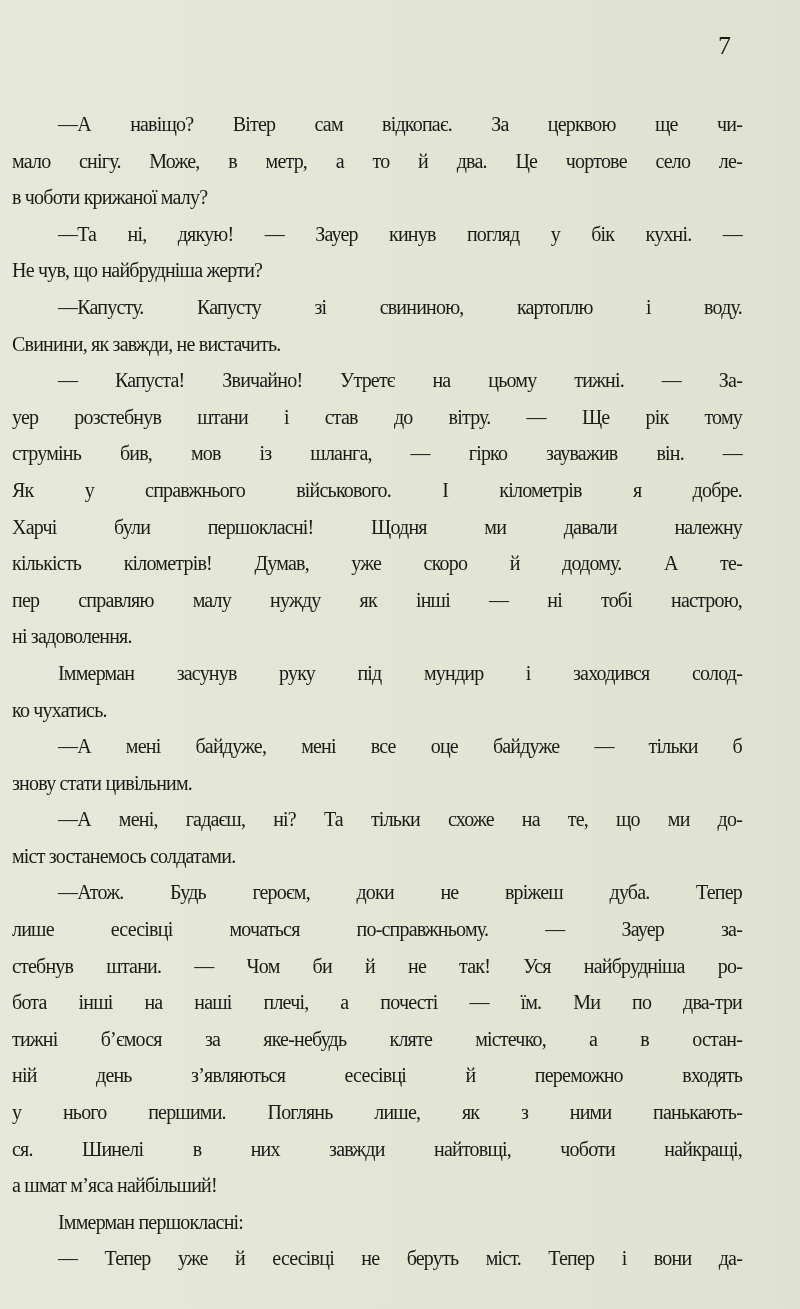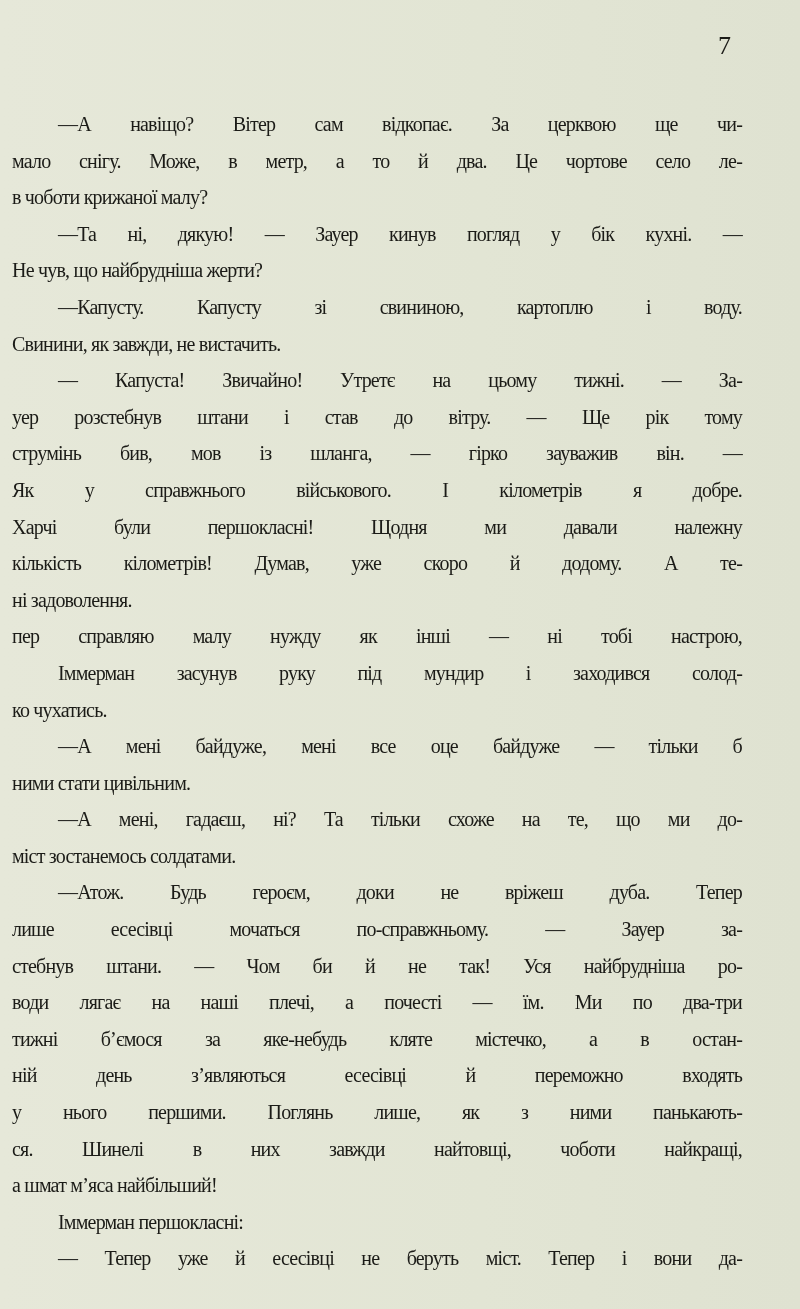--- a/index.html
+++ b/index.html
@@ -39,32 +39,32 @@
     <div class="line indent justify">—Та ні, дякую! — Зауер кинув погляд у бік кухні. —</div>
     <div class="line">Не чув, що найбрудніша жерти?</div>
     <div class="line indent justify">—Капусту. Капусту зі свининою, картоплю і воду.</div>
     <div class="line">Свинини, як завжди, не вистачить.</div>
     <div class="line indent justify">— Капуста! Звичайно! Утретє на цьому тижні. — За-</div>
     <div class="line justify">уер розстебнув штани і став до вітру. — Ще рік тому</div>
     <div class="line justify">струмінь бив, мов із шланга, — гірко зауважив він. —</div>
     <div class="line justify">Як у справжнього військового. І кілометрів я добре.</div>
     <div class="line justify">Харчі були першокласні! Щодня ми давали належну</div>
     <div class="line justify">кількість кілометрів! Думав, уже скоро й додому. А те-</div>
+    <div class="line justify">пер справляю малу нужду як інші — ні тобі настрою,</div>
     <div class="line">ні задоволення.</div>
-    <div class="line justify">пер справляю малу нужду як інші — ні тобі настрою,</div>
     <div class="line indent justify">Іммерман засунув руку під мундир і заходився солод-</div>
     <div class="line">ко чухатись.</div>
     <div class="line indent justify">—А мені байдуже, мені все оце байдуже — тільки б</div>
-    <div class="line">ними стати цивільним.</div>
+    <div class="line">знову стати цивільним.</div>
     <div class="line indent justify">—А мені, гадаєш, ні? Та тільки схоже на те, що ми до-</div>
     <div class="line">міст зостанемось солдатами.</div>
     <div class="line indent justify">—Атож. Будь героєм, доки не вріжеш дуба. Тепер</div>
     <div class="line justify">лише есесівці мочаться по-справжньому. — Зауер за-</div>
     <div class="line justify">стебнув штани. — Чом би й не так! Уся найбрудніша ро-</div>
-    <div class="line justify">води лягає на наші плечі, а почесті — їм. Ми по два-три</div>
+    <div class="line justify">бота інші на наші плечі, а почесті — їм. Ми по два-три</div>
     <div class="line justify">тижні б’ємося за яке-небудь кляте містечко, а в остан-</div>
     <div class="line justify">ній день з’являються есесівці й переможно входять</div>
     <div class="line justify">у нього першими. Поглянь лише, як з ними панькають-</div>
     <div class="line justify">ся. Шинелі в них завжди найтовщі, чоботи найкращі,</div>
     <div class="line">а шмат м’яса найбільший!</div>
     <div class="line indent">Іммерман першокласні:</div>
     <div class="line indent justify">— Тепер уже й есесівці не беруть міст. Тепер і вони да-</div>
   </div>
 
 </body></html>

